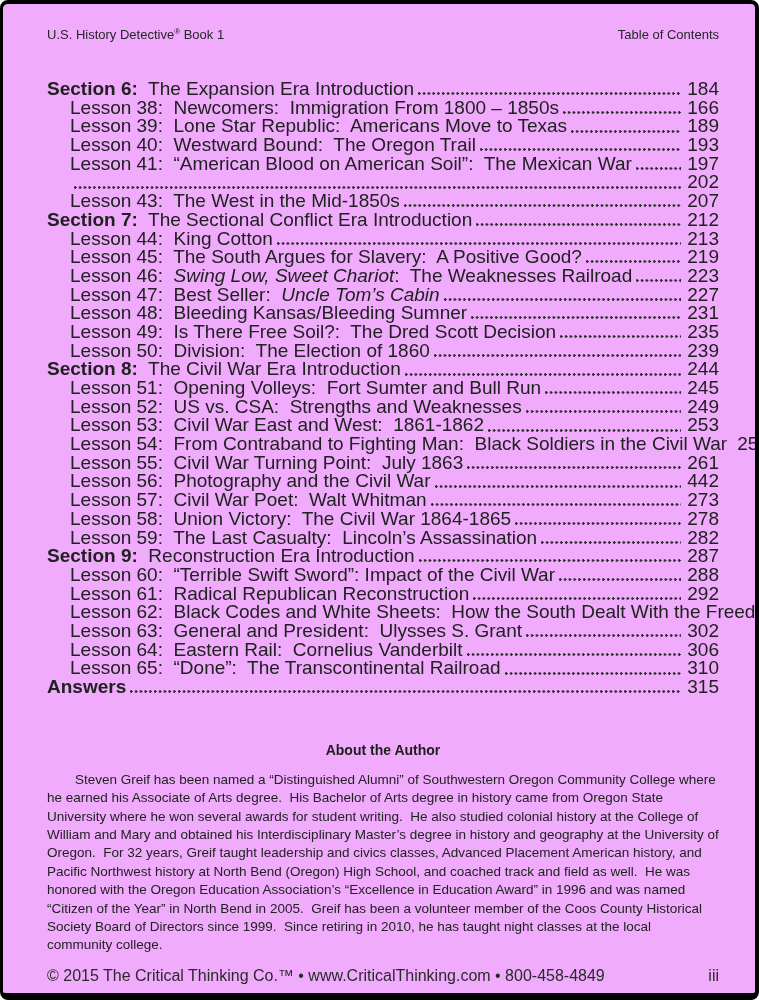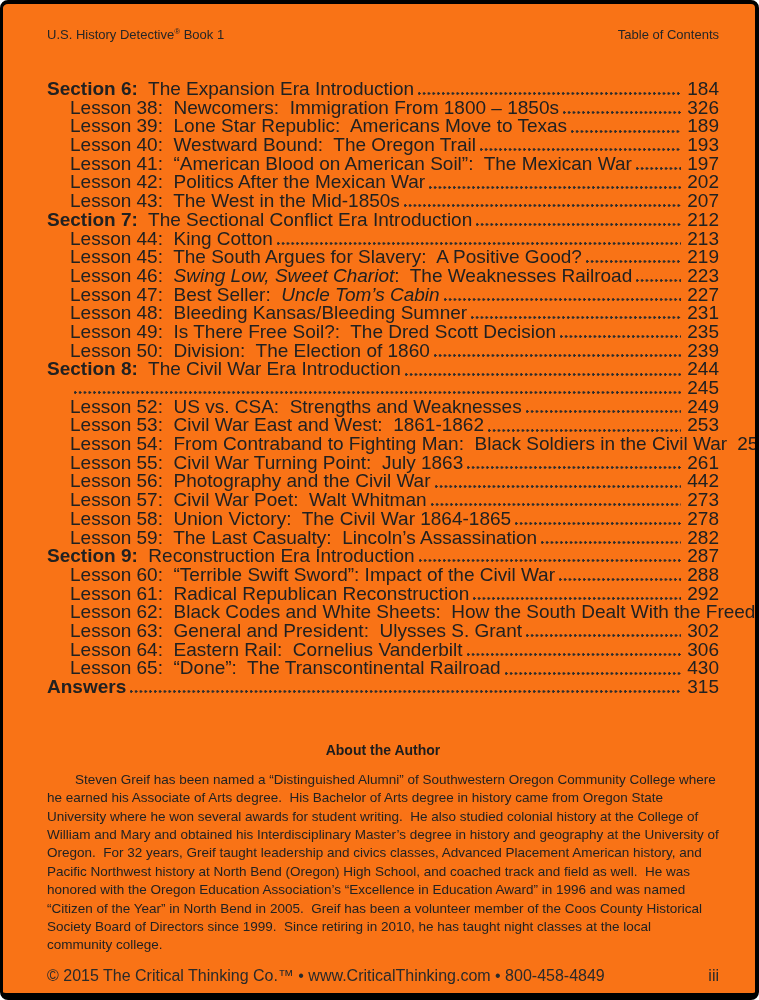--- a/index.html
+++ b/index.html
@@ -1,21 +1,21 @@
 <!DOCTYPE html>
 <html><head>
 <meta charset="utf-8">
 <style>
   html, body { margin: 0; padding: 0; background: #ffffff; }
   .page {
     position: relative;
     width: 759px;
     height: 1000px;
     box-sizing: border-box;
-    background: #f97316;
+    background: #f0abfc;
     border-style: solid;
     border-color: #000000;
     border-width: 4px 4px 7px 3px;
     border-radius: 8px;
     font-family: "Liberation Sans", sans-serif;
     color: #212121;
     display: flex;
     flex-direction: column;
     overflow: hidden;
   }
@@ -104,39 +104,38 @@
 
     <div class="toc" id="toc">
         <div class="row">
     <span class="row-text"><span class="part b">Section 6:</span><span class="part">  The Expansion Era Introduction</span></span>
     <span class="dots"></span>
     <span class="page-num">184</span>
   </div>
         <div class="row indent">
     <span class="row-text"><span class="part">Lesson 38:  Newcomers:  Immigration From 1800 – 1850s</span></span>
     <span class="dots"></span>
-    <span class="page-num">326</span>
+    <span class="page-num">166</span>
   </div>
         <div class="row indent">
     <span class="row-text"><span class="part">Lesson 39:  Lone Star Republic:  Americans Move to Texas</span></span>
     <span class="dots"></span>
     <span class="page-num">189</span>
   </div>
         <div class="row indent">
     <span class="row-text"><span class="part">Lesson 40:  Westward Bound:  The Oregon Trail</span></span>
     <span class="dots"></span>
     <span class="page-num">193</span>
   </div>
         <div class="row indent">
     <span class="row-text"><span class="part">Lesson 41:  “American Blood on American Soil”:  The Mexican War</span></span>
     <span class="dots"></span>
     <span class="page-num">197</span>
   </div>
         <div class="row indent">
-    <span class="row-text"><span class="part">Lesson 42:  Politics After the Mexican War</span></span>
     <span class="dots"></span>
     <span class="page-num">202</span>
   </div>
         <div class="row indent">
     <span class="row-text"><span class="part">Lesson 43:  The West in the Mid-1850s</span></span>
     <span class="dots"></span>
     <span class="page-num">207</span>
   </div>
         <div class="row">
     <span class="row-text"><span class="part b">Section 7:</span><span class="part">  The Sectional Conflict Era Introduction</span></span>
@@ -177,20 +176,21 @@
     <span class="row-text"><span class="part">Lesson 50:  Division:  The Election of 1860</span></span>
     <span class="dots"></span>
     <span class="page-num">239</span>
   </div>
         <div class="row">
     <span class="row-text"><span class="part b">Section 8:</span><span class="part">  The Civil War Era Introduction</span></span>
     <span class="dots"></span>
     <span class="page-num">244</span>
   </div>
         <div class="row indent">
+    <span class="row-text"><span class="part">Lesson 51:  Opening Volleys:  Fort Sumter and Bull Run</span></span>
     <span class="dots"></span>
     <span class="page-num">245</span>
   </div>
         <div class="row indent">
     <span class="row-text"><span class="part">Lesson 52:  US vs. CSA:  Strengths and Weaknesses</span></span>
     <span class="dots"></span>
     <span class="page-num">249</span>
   </div>
         <div class="row indent">
     <span class="row-text"><span class="part">Lesson 53:  Civil War East and West:  1861-1862</span></span>
@@ -253,21 +253,21 @@
     <span class="page-num">302</span>
   </div>
         <div class="row indent">
     <span class="row-text"><span class="part">Lesson 64:  Eastern Rail:  Cornelius Vanderbilt</span></span>
     <span class="dots"></span>
     <span class="page-num">306</span>
   </div>
         <div class="row indent">
     <span class="row-text"><span class="part">Lesson 65:  “Done”:  The Transcontinental Railroad</span></span>
     <span class="dots"></span>
-    <span class="page-num">430</span>
+    <span class="page-num">310</span>
   </div>
         <div class="row">
     <span class="row-text"><span class="part b">Answers</span></span>
     <span class="dots"></span>
     <span class="page-num">315</span>
   </div>
       </div>
 
     <h2 class="about-heading">About the Author</h2>
     <p class="about-para">Steven Greif has been named a “Distinguished Alumni” of Southwestern Oregon Community College where he earned his Associate of Arts degree.  His Bachelor of Arts degree in history came from Oregon State University where he won several awards for student writing.  He also studied colonial history at the College of William and Mary and obtained his Interdisciplinary Master’s degree in history and geography at the University of Oregon.  For 32 years, Greif taught leadership and civics classes, Advanced Placement American history, and Pacific Northwest history at North Bend (Oregon) High School, and coached track and field as well.  He was honored with the Oregon Education Association’s “Excellence in Education Award” in 1996 and was named “Citizen of the Year” in North Bend in 2005.  Greif has been a volunteer member of the Coos County Historical Society Board of Directors since 1999.  Since retiring in 2010, he has taught night classes at the local community college.</p>

